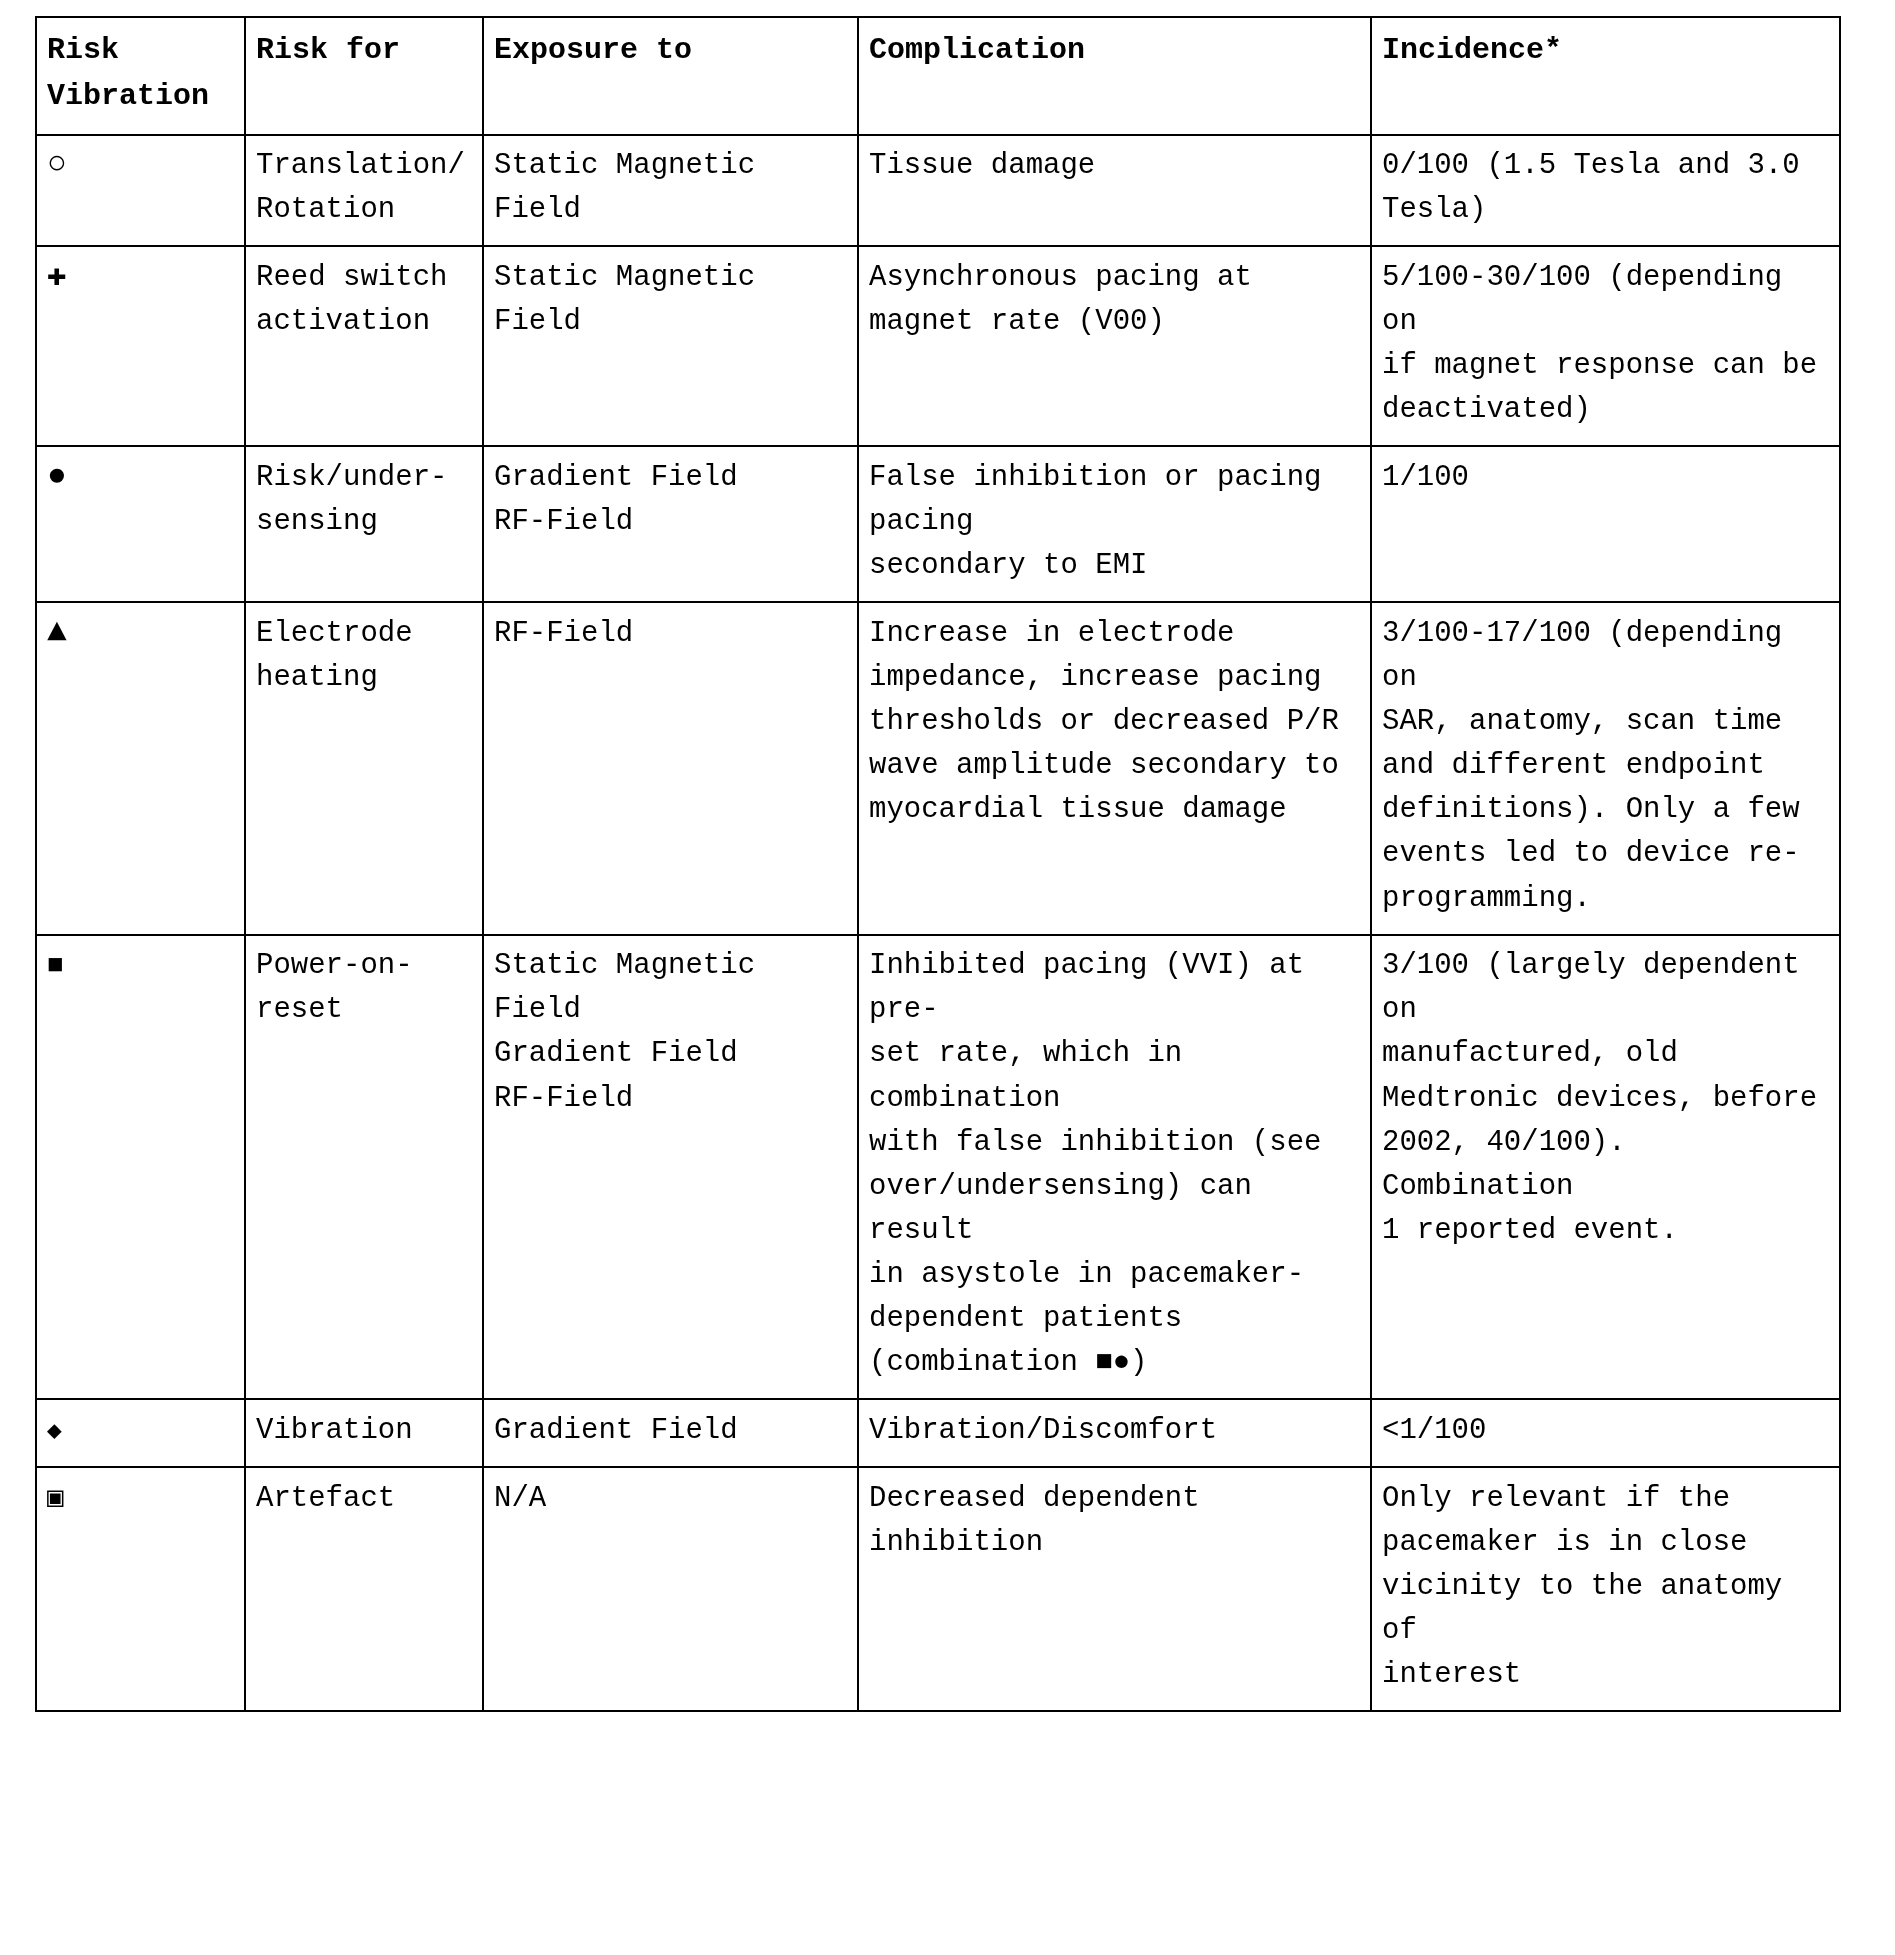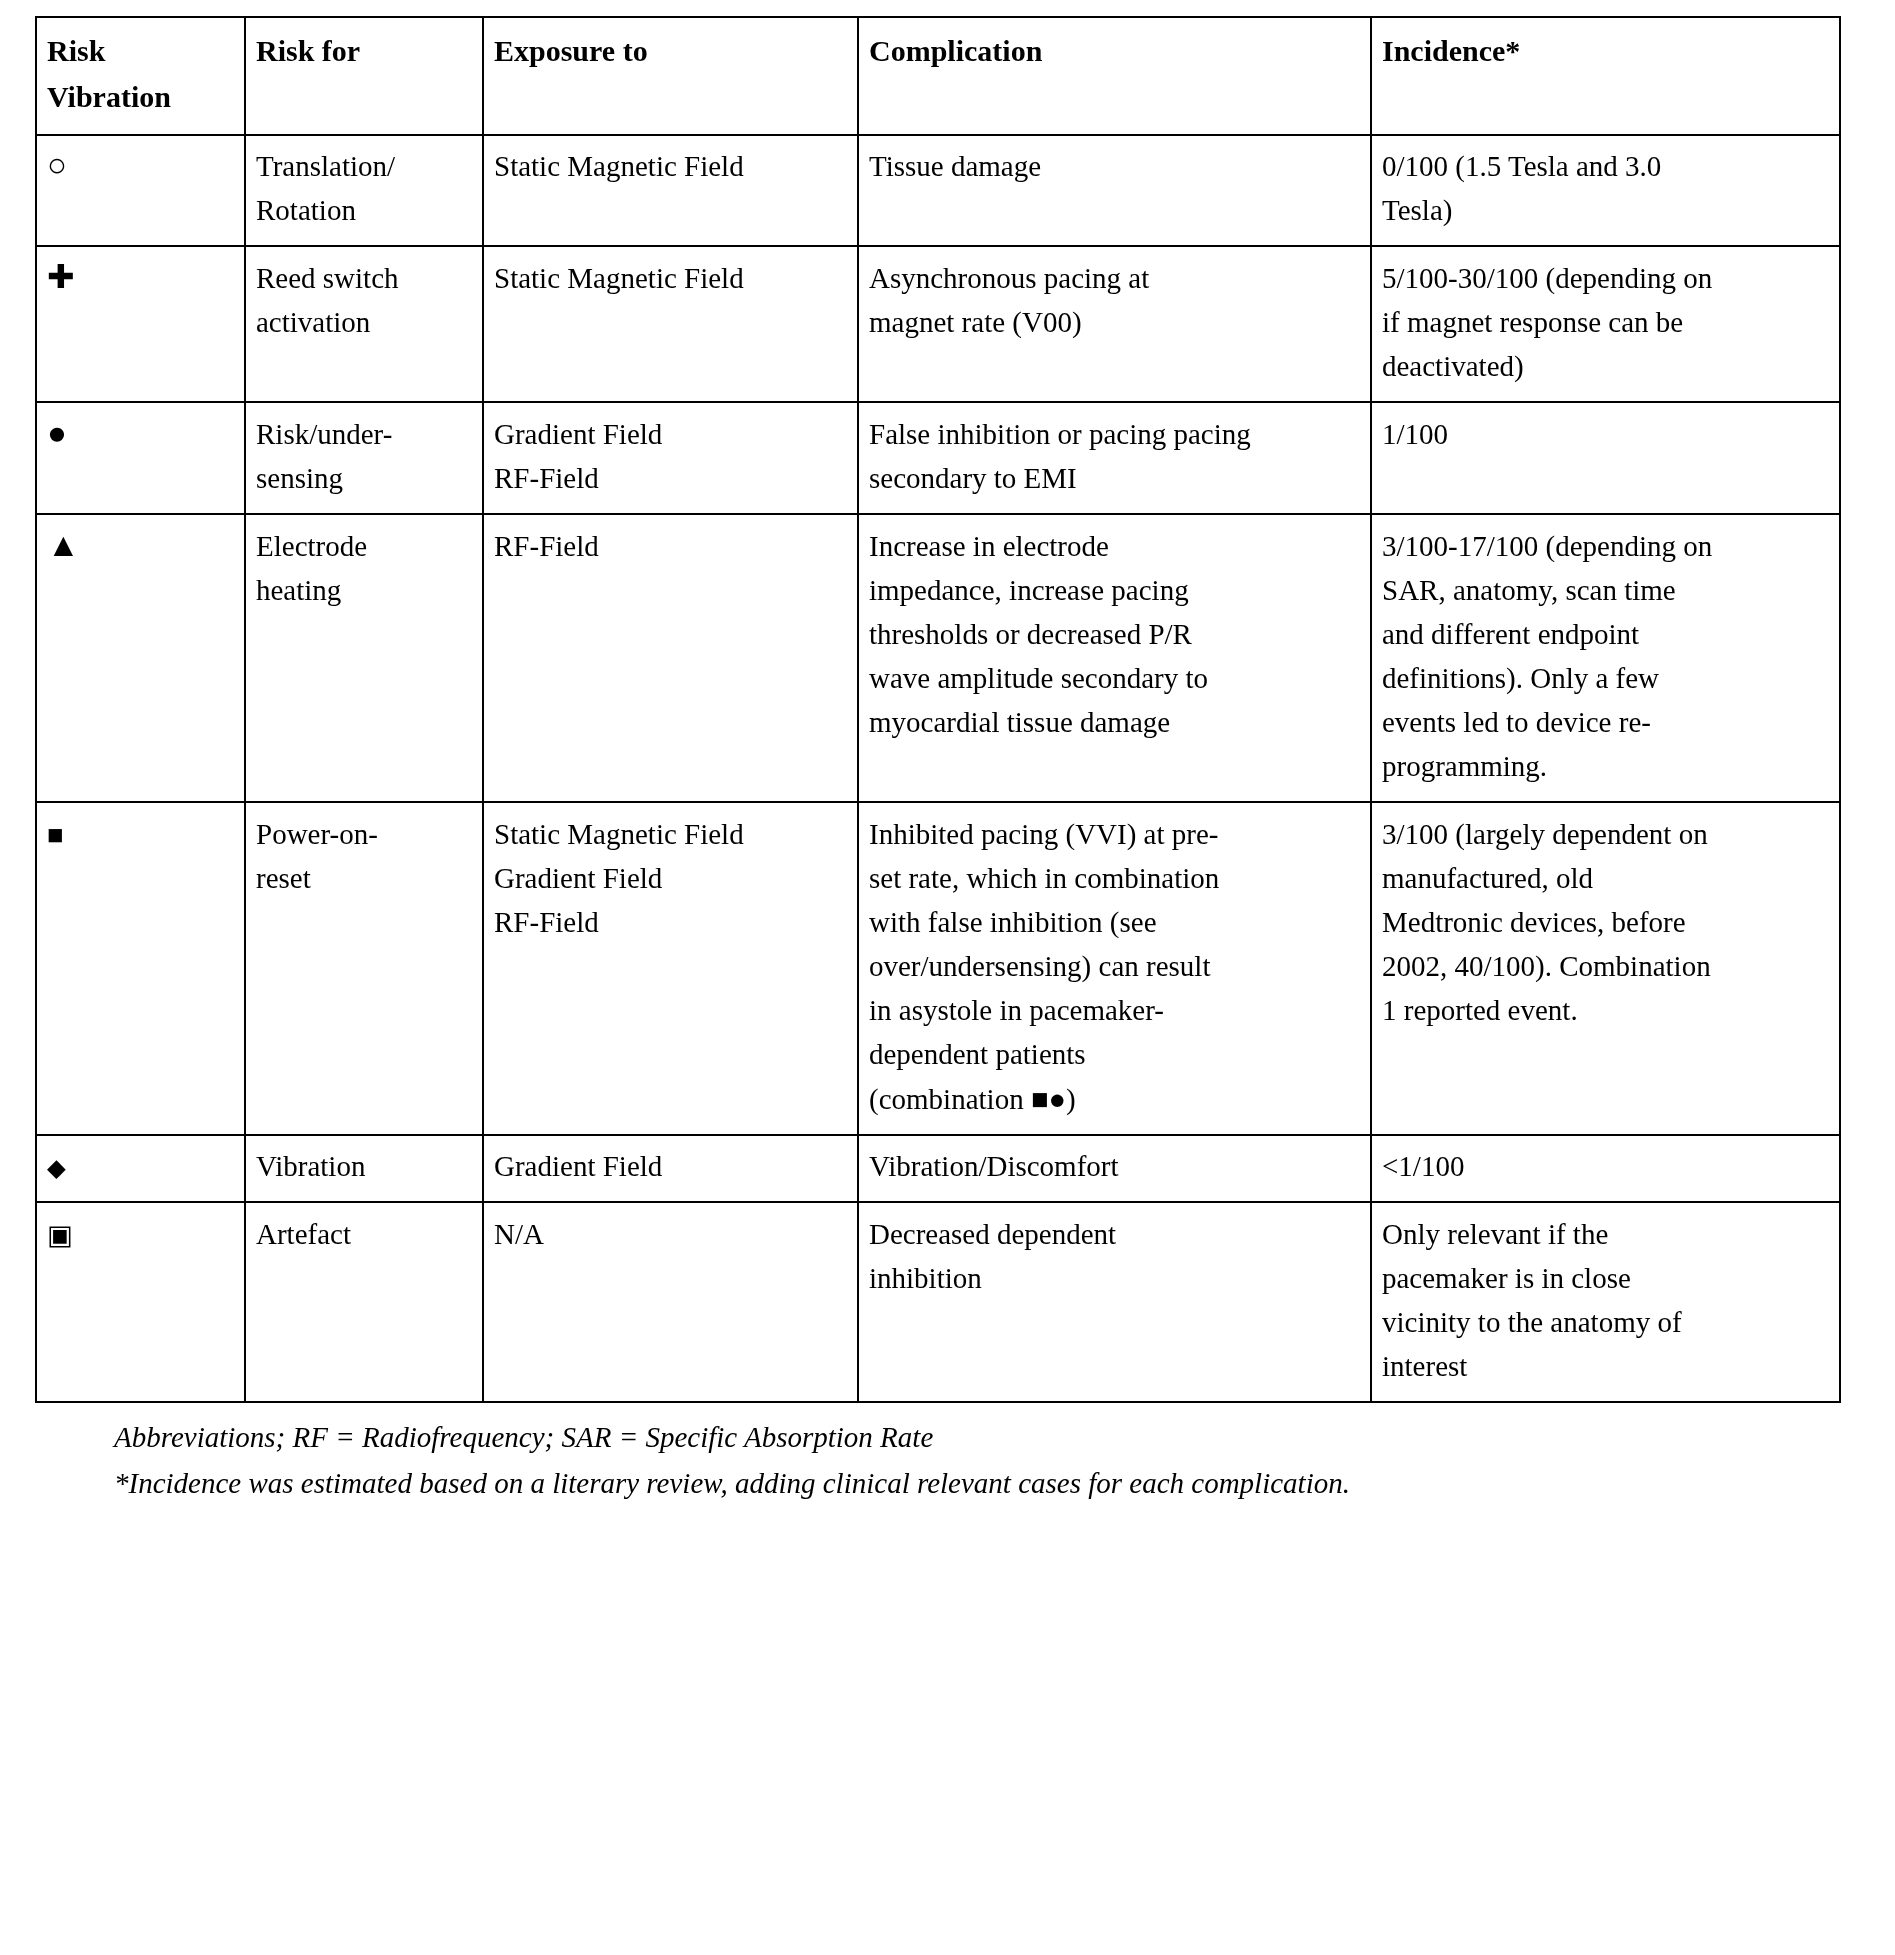--- a/index.html
+++ b/index.html
@@ -9,20 +9,21 @@
   }
   body {
     width: 1895px;
     font-family: "Liberation Serif", "DejaVu Serif", serif;
     color: #000000;
   }
   .page {
     width: 1895px;
     box-sizing: border-box;
     padding: 16px 58px 0 35px;
+    font-family: Liberation Mono, monospace;
   }
   table.risk-table {
     border-collapse: collapse;
     width: 1805px;
     table-layout: fixed;
   }
   table.risk-table td,
   table.risk-table th {
     border: 2.2px solid #000000;
     vertical-align: top;
@@ -252,19 +253,15 @@
           <span>Only relevant if the</span>
           <span>pacemaker is in close</span>
           <span>vicinity to the anatomy of</span>
           <span>interest</span>
         </td>
       </tr>
 
     </tbody>
   </table>
 
-  <div class="footnotes">
-    <div>Abbreviations; RF = Radiofrequency; SAR = Specific Absorption Rate</div>
-    <div>*Incidence was estimated based on a literary review, adding clinical relevant cases for each complication.</div>
-  </div>
 
 </div>
 
 
 </body></html>

